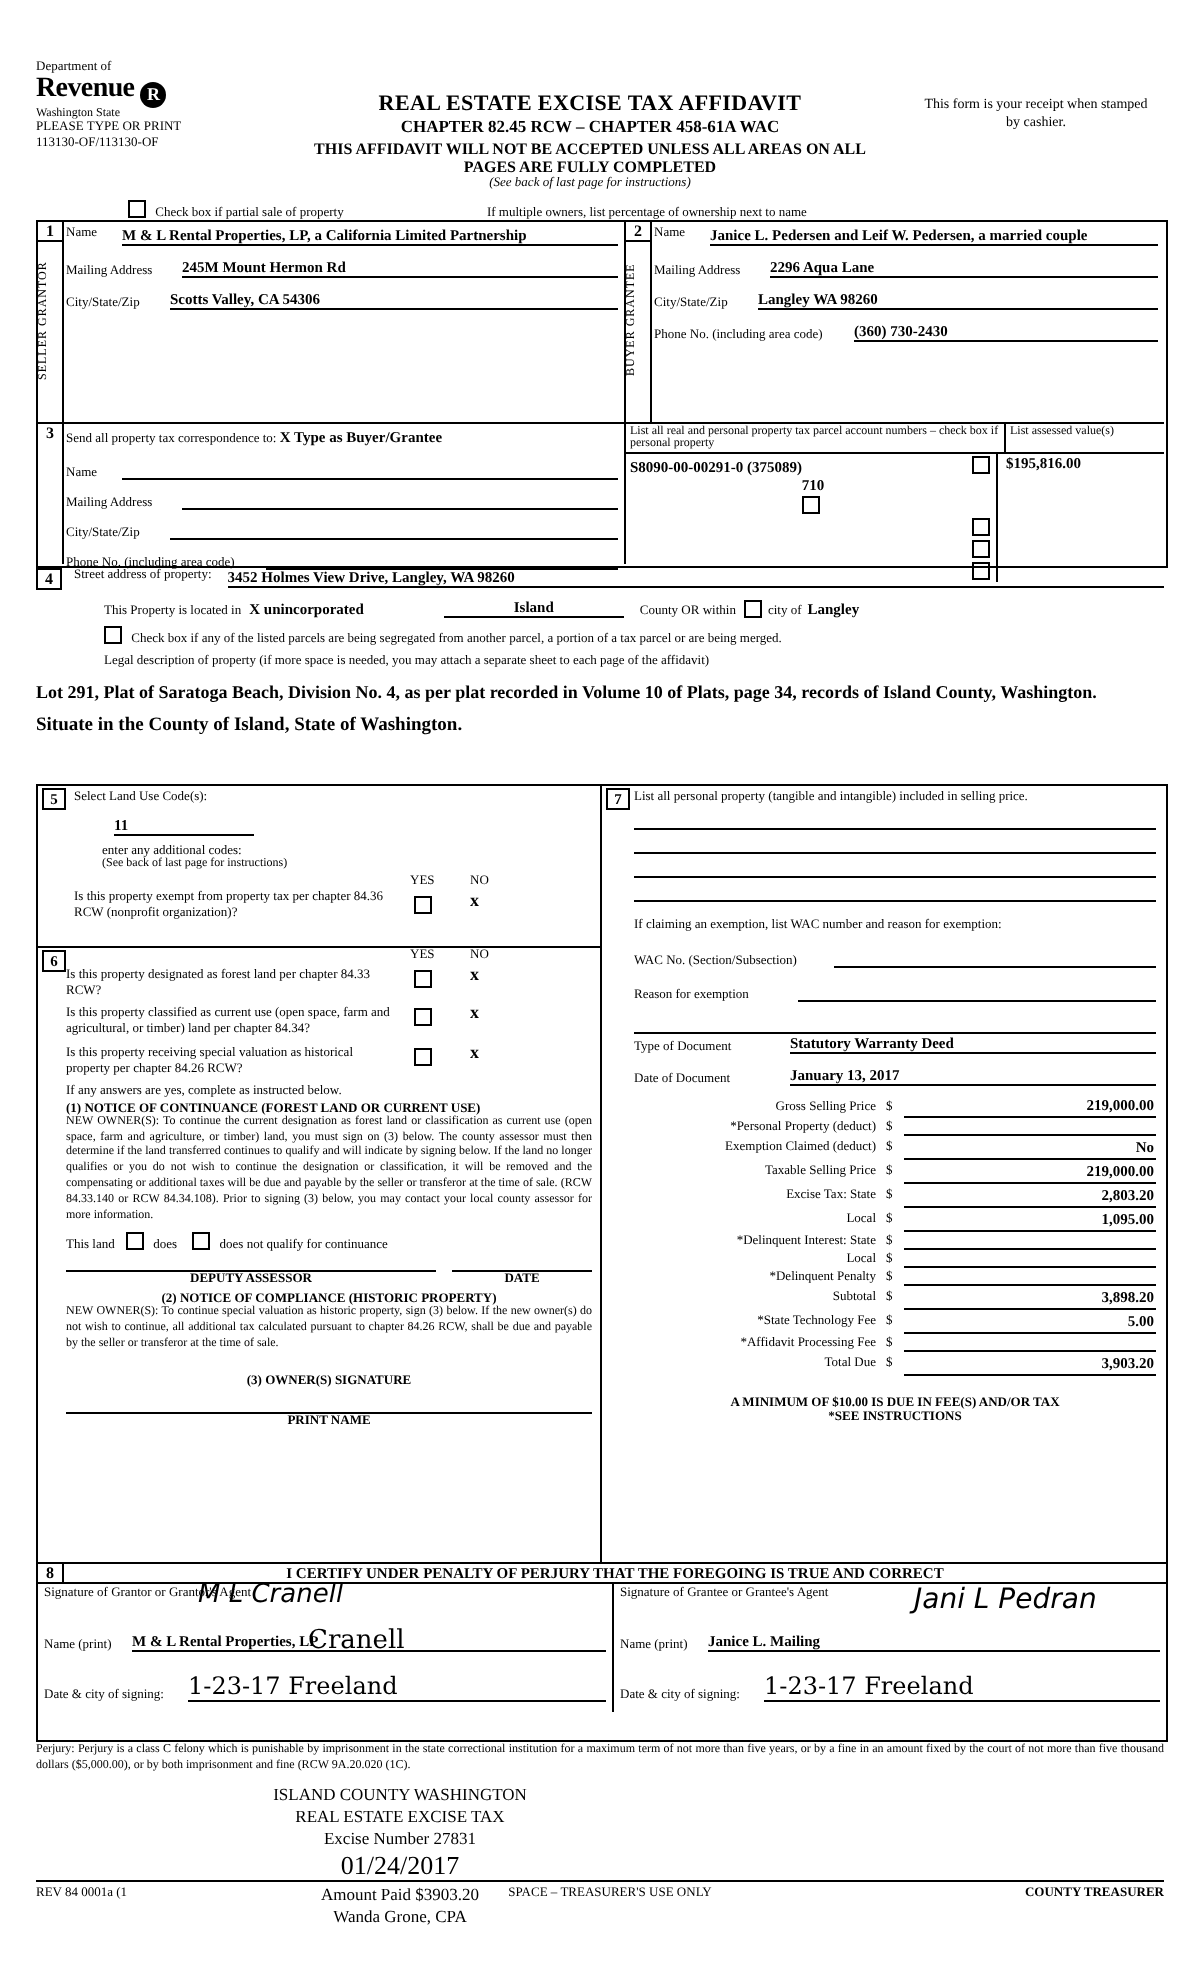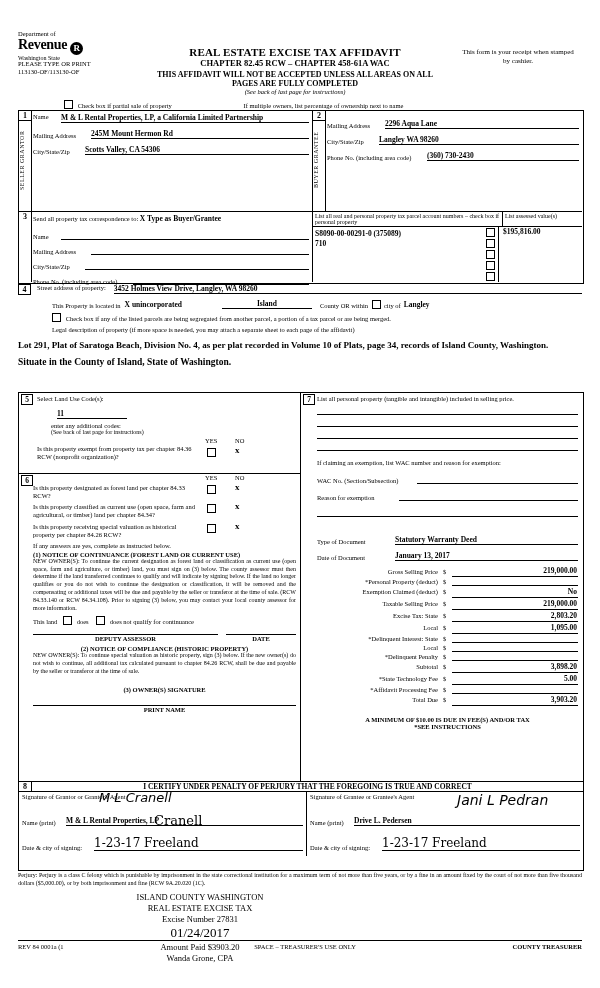--- a/index.html
+++ b/index.html
@@ -80,20 +80,24 @@
         </div>
       </div>
     </div>
 
     <div style="position:absolute;left:294px;top:0;width:269px;height:100px;border-bottom:1px solid #000;">
       <div style="position:absolute;left:0;top:0;width:12px;height:100%;border-right:1px solid #000;">
         <div style="font-size:8px;font-weight:bold;text-align:center;border-bottom:1px solid #000;">2</div>
         <div class="vert" style="height:78px;">BUYER GRANTEE</div>
       </div>
       <div style="position:absolute;left:14px;top:2px;right:3px;">
+        <div style="display:flex;align-items:flex-start;">
+          <span class="lbl" style="width:28px;">Name</span>
+          <span class="val" style="flex:1;border-bottom:1px solid #000;line-height:1.25;">Janice L. Pedersen and Leif W. Pedersen, a married couple</span>
+        </div>
         <div style="display:flex;align-items:flex-end;margin-top:6px;">
           <span class="lbl" style="width:58px;">Mailing Address</span>
           <span class="val" style="flex:1;border-bottom:1px solid #000;">2296 Aqua Lane</span>
         </div>
         <div style="display:flex;align-items:flex-end;margin-top:6px;">
           <span class="lbl" style="width:52px;">City/State/Zip</span>
           <span class="val" style="flex:1;border-bottom:1px solid #000;">Langley WA 98260</span>
         </div>
         <div style="display:flex;align-items:flex-end;margin-top:6px;">
           <span class="lbl" style="width:100px;">Phone No. (including area code)</span>
@@ -132,21 +136,21 @@
       <div style="display:flex;">
         <div style="width:185px;border-right:1px solid #000;padding:1px 2px;" class="tiny">List all real and personal property tax parcel account numbers – check box if personal property</div>
         <div style="flex:1;padding:1px 2px;" class="tiny">List assessed value(s)</div>
       </div>
       <div style="display:flex;border-top:1px solid #000;">
         <div style="width:185px;border-right:1px solid #000;">
           <div style="display:flex;align-items:flex-end;">
             <span class="val" style="flex:1;padding-left:2px;">S8090-00-00291-0 (375089)</span>
             <span class="chk" style="margin:1px 3px;"></span>
           </div>
-          <div style="display:flex;align-items:center;">
+          <div style="display:flex;align-items:center;flex-direction:column;">
             <span class="val" style="flex:1;padding-left:2px;">710</span>
             <span class="chk" style="margin:1px 3px;"></span>
           </div>
           <div style="display:flex;align-items:flex-end;">
               <span style="flex:1;height:10px;border-bottom:0;"></span>
               <span class="chk" style="margin:1px 3px;"></span>
             </div>
           <div style="display:flex;align-items:flex-end;">
               <span style="flex:1;height:10px;"></span>
               <span class="chk" style="margin:1px 3px;"></span>
@@ -272,21 +276,21 @@
         <div style="display:flex;align-items:flex-end;margin-top:6px;">
           <span class="lbl" style="width:100px;">WAC No. (Section/Subsection)</span>
           <span style="flex:1;border-bottom:1px solid #000;height:10px;"></span>
         </div>
         <div style="display:flex;align-items:flex-end;margin-top:6px;">
           <span class="lbl" style="width:82px;">Reason for exemption</span>
           <span style="flex:1;border-bottom:1px solid #000;height:10px;"></span>
         </div>
         <div class="ln" style="margin-top:4px;"></div>
 
-        <div style="display:flex;align-items:flex-end;margin-top:18px;">
+        <div style="display:flex;align-items:flex-end;margin-top:0;">
           <span class="lbl" style="width:78px;">Type of Document</span>
           <span class="val" style="flex:1;border-bottom:1px solid #000;">Statutory Warranty Deed</span>
         </div>
         <div style="display:flex;align-items:flex-end;margin-top:6px;">
           <span class="lbl" style="width:78px;">Date of Document</span>
           <span class="val" style="flex:1;border-bottom:1px solid #000;">January 13, 2017</span>
         </div>
 
         <table style="width:100%;margin-top:4px;">
           <tbody>
@@ -381,21 +385,21 @@
         <div style="display:flex;align-items:flex-end;margin-top:10px;">
           <span class="lbl" style="width:72px;">Date &amp; city of signing:</span>
           <span class="handw" style="flex:1;border-bottom:1px solid #000;font-size:12px;">1-23-17 Freeland</span>
         </div>
       </div>
       <div style="flex:1;padding:1px 3px;position:relative;height:62px;">
         <div class="lbl"><span>Signature of Grantee or Grantee's Agent</span></div>
         <div class="sig" style="position:absolute;left:150px;top:0px;font-size:14px;">Jani L Pedran</div>
         <div style="display:flex;align-items:flex-end;margin-top:16px;">
           <span class="lbl" style="width:44px;">Name (print)</span>
-          <span class="val" style="flex:1;border-bottom:1px solid #000;">Drive L. Pedersen</span>
+          <span class="val" style="flex:1;border-bottom:1px solid #000;">Janice L. Mailing</span>
         </div>
         <div style="display:flex;align-items:flex-end;margin-top:10px;">
           <span class="lbl" style="width:72px;">Date &amp; city of signing:</span>
           <span class="handw" style="flex:1;border-bottom:1px solid #000;font-size:12px;">1-23-17 Freeland</span>
         </div>
       </div>
     </div>
   </div>
 
   <div style="position:absolute;left:18px;top:872px;width:564px;font-size:6px;line-height:1.3;text-align:justify;">

